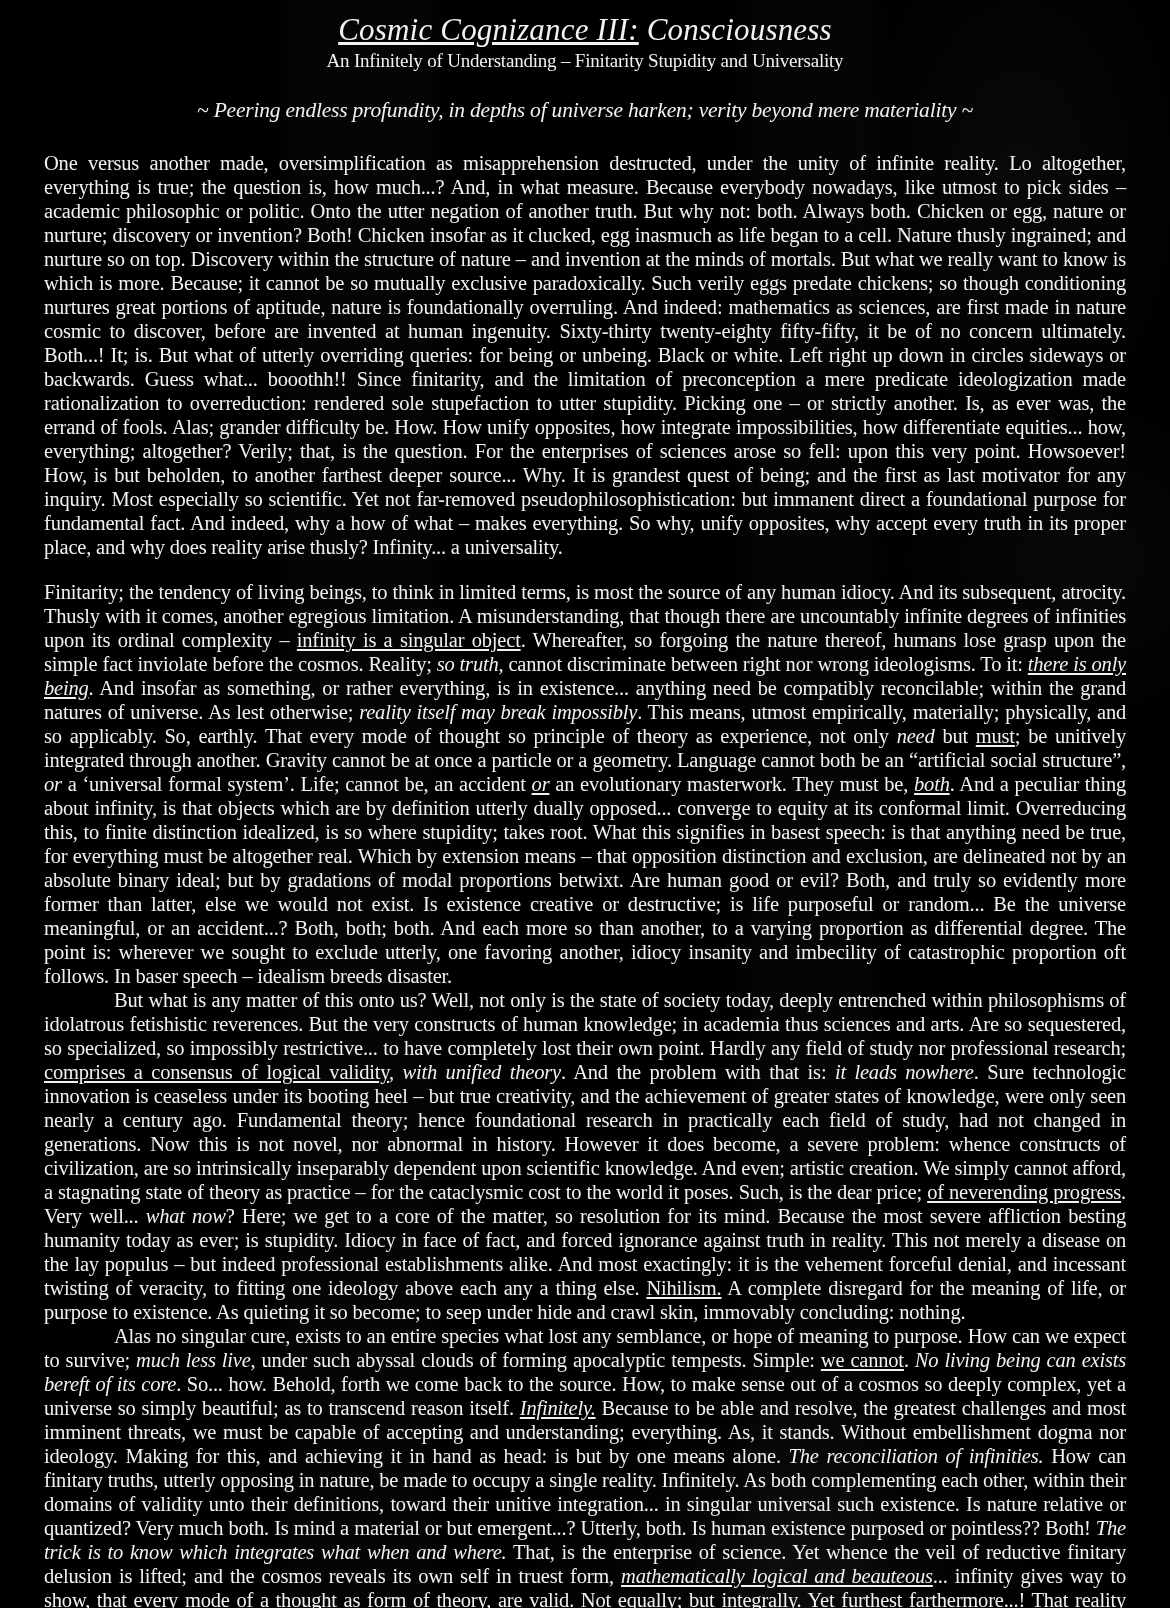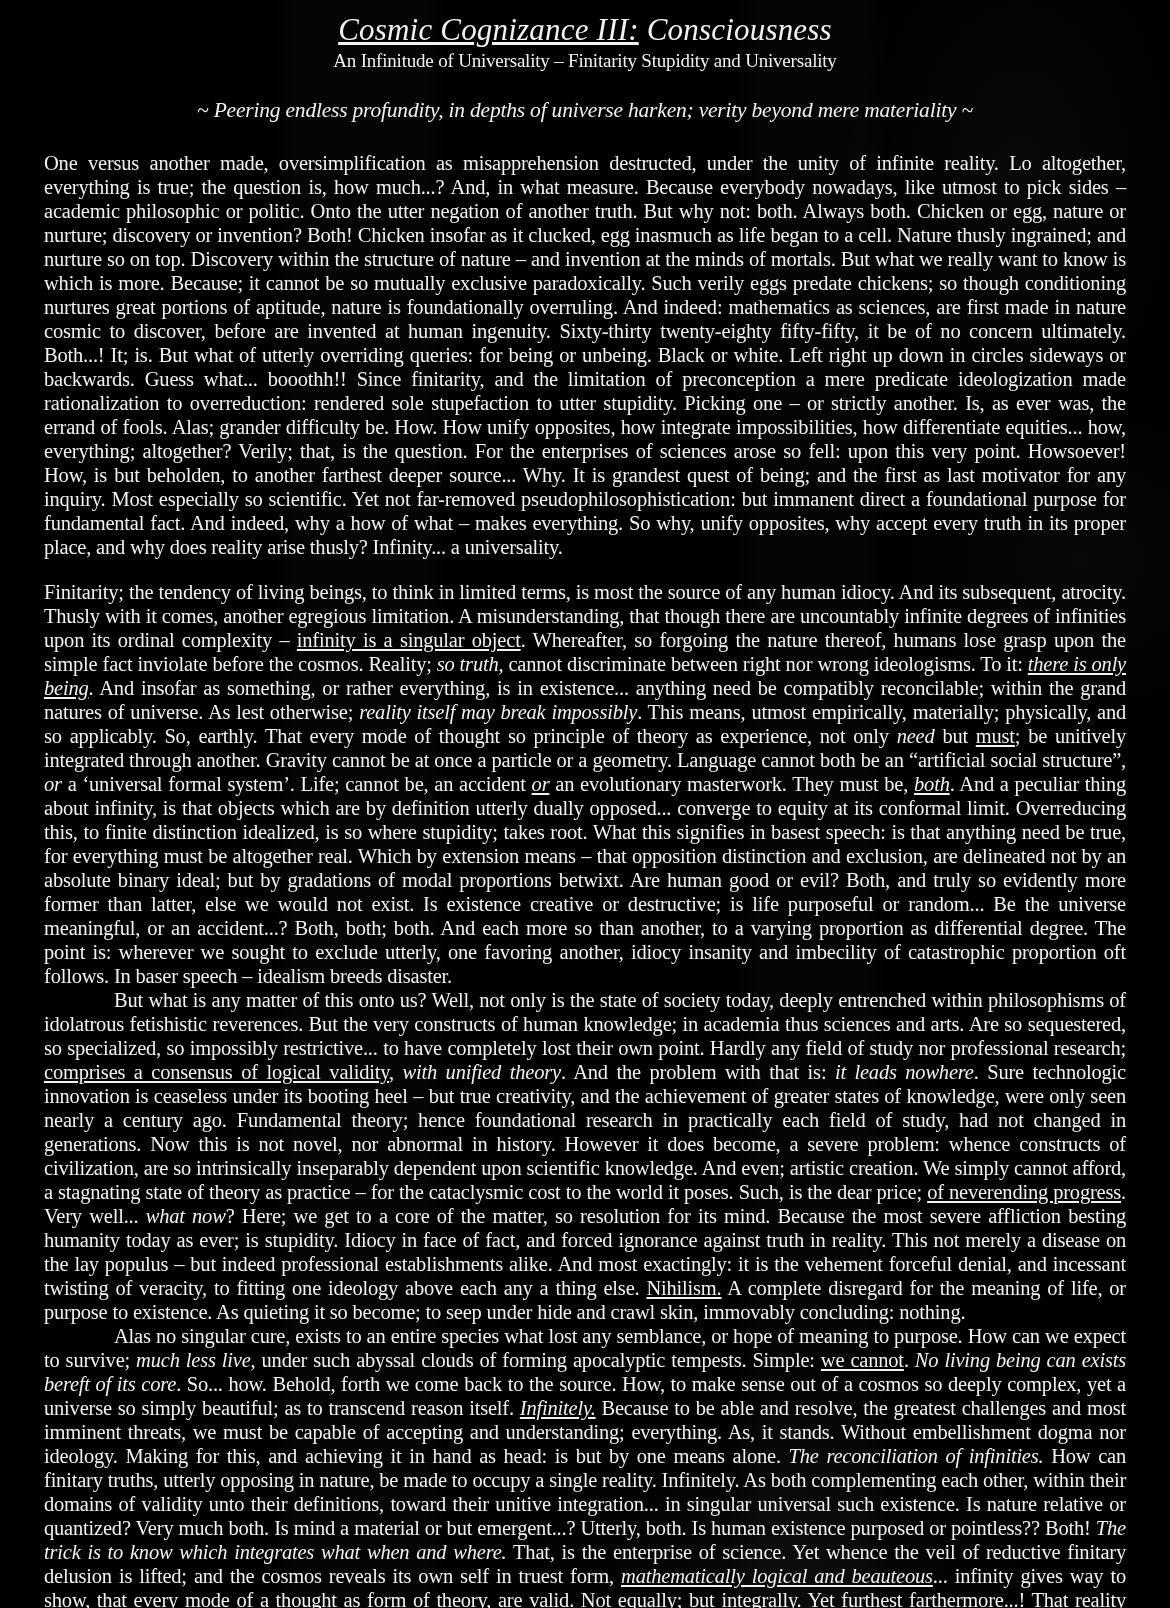--- a/index.html
+++ b/index.html
@@ -51,21 +51,21 @@
   .doc-body .u { text-decoration:underline; }
 </style>
 </head>
 <body>
 
 <div class="page">
   <div class="watermark"></div>
 
   <div class="header">
     <h1 class="title"><span class="u-part">Cosmic Cognizance III:</span><span> Consciousness</span></h1>
-    <div class="subtitle">An Infinitude of Universality – Finitarity Stupidity and Universality</div>
+    <div class="subtitle">An Infinitely of Understanding – Finitarity Stupidity and Universality</div>
     <div class="motto">~ Peering endless profundity, in depths of universe harken; verity beyond mere materiality ~</div>
   </div>
 
   <div class="doc-body">
       <p class="para"><span>One versus another made, oversimplification as misapprehension destructed, under the unity of infinite reality. Lo altogether, everything is true; the question is, how much...? And, in what measure. Because everybody nowadays, like utmost to pick sides – academic philosophic or politic. Onto the utter negation of another truth. But why not: both. Always both. Chicken or egg, nature or nurture; discovery or invention? Both! Chicken insofar as it clucked, egg inasmuch as life began to a cell. Nature thusly ingrained; and nurture so on top. Discovery within the structure of nature – and invention at the minds of mortals. But what we really want to know is which is more. Because; it cannot be so mutually exclusive paradoxically. Such verily eggs predate chickens; so though conditioning nurtures great portions of aptitude, nature is foundationally overruling. And indeed: mathematics as sciences, are first made in nature cosmic to discover, before are invented at human ingenuity. Sixty-thirty twenty-eighty fifty-fifty, it be of no concern ultimately. Both...! It; is. But what of utterly overriding queries: for being or unbeing. Black or white. Left right up down in circles sideways or backwards. Guess what... booothh!! Since finitarity, and the limitation of preconception a mere predicate ideologization made rationalization to overreduction: rendered sole stupefaction to utter stupidity. Picking one – or strictly another. Is, as ever was, the errand of fools. Alas; grander difficulty be. How. How unify opposites, how integrate impossibilities, how differentiate equities... how, everything; altogether? Verily; that, is the question. For the enterprises of sciences arose so fell: upon this very point. Howsoever! How, is but beholden, to another farthest deeper source... Why. It is grandest quest of being; and the first as last motivator for any inquiry. Most especially so scientific. Yet not far-removed pseudophilosophistication: but immanent direct a foundational purpose for fundamental fact. And indeed, why a how of what – makes everything. So why, unify opposites, why accept every truth in its proper place, and why does reality arise thusly? Infinity... a universality.</span></p>
       <p class="para gap"><span>Finitarity; the tendency of living beings, to think in limited terms, is most the source of any human idiocy. And its subsequent, atrocity. Thusly with it comes, another egregious limitation. A misunderstanding, that though there are uncountably infinite degrees of infinities upon its ordinal complexity – </span><span class="u">infinity is a singular object</span><span>. Whereafter, so forgoing the nature thereof, humans lose grasp upon the simple fact inviolate before the cosmos. </span><span class="b">Reality</span><span>; </span><span class="b i">so truth</span><span>, cannot discriminate between right nor wrong ideologisms. To it: </span><span class="i u">there is only being</span><span>. And insofar as something, or rather everything, is in existence... anything need be compatibly reconcilable; within the grand natures of universe. As lest otherwise; </span><span class="i">reality itself may break impossibly</span><span>. This means, utmost empirically, materially; physically, and so applicably. So, earthly. That every mode of thought so principle of theory as experience, not only </span><span class="i">need</span><span> but </span><span class="u">must</span><span>; be unitively integrated through another. Gravity cannot be at once a particle </span><span class="b">or</span><span> a geometry. Language cannot both be an “artificial social structure”, </span><span class="b i">or</span><span> a ‘universal formal system’. Life; cannot be, an accident </span><span class="b i u">or</span><span> an evolutionary masterwork. They must be, </span><span class="i u">both</span><span>. And a peculiar thing about infinity, is that objects which are by definition utterly dually opposed... converge to equity at its conformal limit. Overreducing this, to finite distinction idealized, is so where stupidity; takes root. What this signifies in basest speech: is that anything need be true, for everything must be altogether real. Which by extension means – that opposition distinction and exclusion, are delineated not by an absolute binary ideal; but by gradations of modal proportions betwixt. Are human good or evil? Both, and truly so evidently more former than latter, else we would not exist. Is existence creative or destructive; is life purposeful or random... Be the universe meaningful, or an accident...? Both, both; both. And each more so than another, to a varying proportion as differential degree. The point is: wherever we sought to exclude utterly, one favoring another, idiocy insanity and imbecility of catastrophic proportion oft follows. In baser speech – idealism breeds disaster.</span></p>
       <p class="para indent"><span>But what is any matter of this onto us? Well, not only is the state of society today, deeply entrenched within philosophisms of idolatrous fetishistic reverences. But the very constructs of human knowledge; in academia thus sciences and arts. Are so sequestered, so specialized, so impossibly restrictive... to have completely lost their own point. Hardly any field of study nor professional research; </span><span class="u">comprises a consensus of logical validity</span><span>, </span><span class="i">with unified theory</span><span>. And the problem with that is: </span><span class="b i">it leads nowhere</span><span>. Sure technologic innovation is ceaseless under its booting heel – but true creativity, and the achievement of greater states of knowledge, were only seen nearly a century ago. Fundamental theory; hence foundational research in practically each field of study, had not changed in generations. Now this is not novel, nor abnormal in history. However it does become, a severe problem: whence constructs of civilization, are so intrinsically inseparably dependent upon scientific knowledge. And even; artistic creation. We simply cannot afford, a stagnating state of theory as practice – for the cataclysmic cost to the world it poses. Such, is the dear price; </span><span class="u">of neverending progress</span><span>. Very well... </span><span class="i">what now</span><span>? Here; we get to a core of the matter, so resolution for its mind. Because the most severe affliction besting humanity today as ever; </span><span class="b">is stupidity</span><span>. Idiocy in face of fact, and forced ignorance against truth in reality. This not merely a disease on the lay populus – but indeed professional establishments alike. And most exactingly: it is the vehement forceful denial, and incessant twisting of veracity, to fitting one ideology above each any a thing else. </span><span class="b u">Nihilism.</span><span> A complete disregard for the meaning of life, or purpose to existence. As quieting it so become; to seep under hide and crawl skin, immovably concluding: </span><span class="b">nothing</span><span>.</span></p>
       <p class="para indent"><span>Alas no singular cure, exists to an entire species what lost any semblance, or hope of meaning to purpose. How can we expect to survive; </span><span class="i">much less live</span><span>, under such abyssal clouds of forming apocalyptic tempests. Simple: </span><span class="u">we cannot</span><span>. </span><span class="b i">No living being can exists bereft of its core</span><span>. So... how. Behold, forth we come back to the source. How, to make sense out of a cosmos so deeply complex, yet a universe so simply beautiful; as to transcend reason itself. </span><span class="i u">Infinitely.</span><span> Because to be able and resolve, the greatest challenges and most imminent threats, we must be capable of accepting and understanding; everything. As, it stands. Without embellishment dogma nor ideology. Making for this, and achieving it in hand as head: is but by one means alone. </span><span class="b i">The reconciliation of infinities.</span><span> How can finitary truths, utterly opposing in nature, be made to occupy a single reality. </span><span class="b">Infinitely.</span><span> As both complementing each other, within their domains of validity unto their definitions, toward their unitive integration... in singular universal such existence. Is nature relative or quantized? Very much both. Is mind a material or but emergent...? Utterly, both. Is human existence purposed or pointless?? Both! </span><span class="i">The trick is to know which integrates what when and where.</span><span> That, is the enterprise of science. Yet whence the veil of reductive finitary delusion is lifted; and the cosmos reveals its own self in truest form, </span><span class="i u">mathematically logical and beauteous</span><span>... infinity gives way to show, that every mode of a thought as form of theory, </span><span class="b">are valid</span><span>. Not equally; but integrally. Yet furthest farthermore...! That reality itself, by its very nature, </span><span class="b i u">is infinitely unified under universal structure free</span><span>. And within, we may find; </span><span class="b">verity</span><span>, </span><span class="i">unlimited</span><span>.</span></p>
     </div>
 </div>

